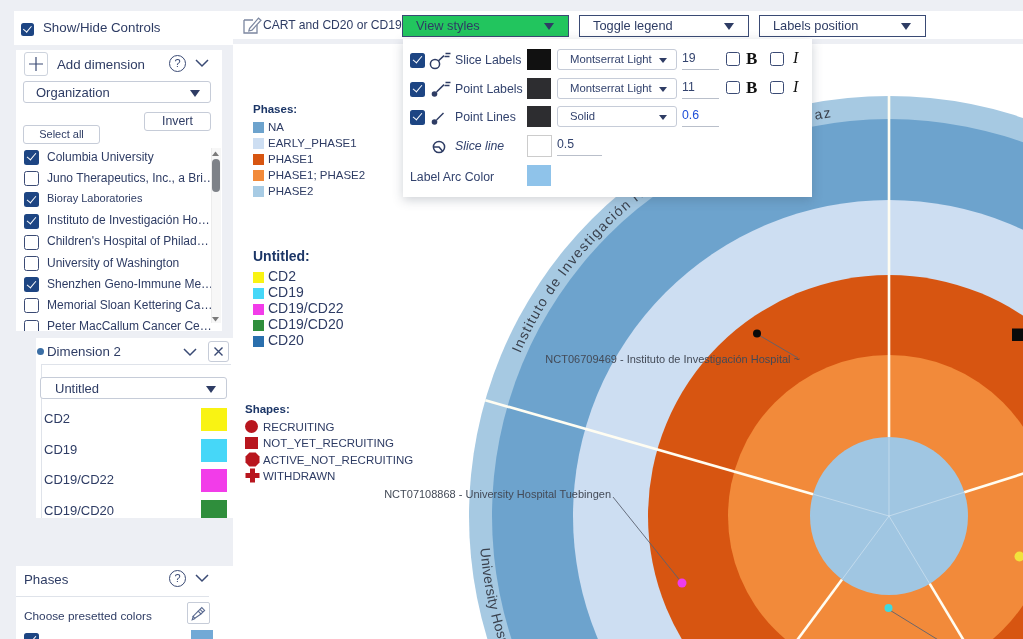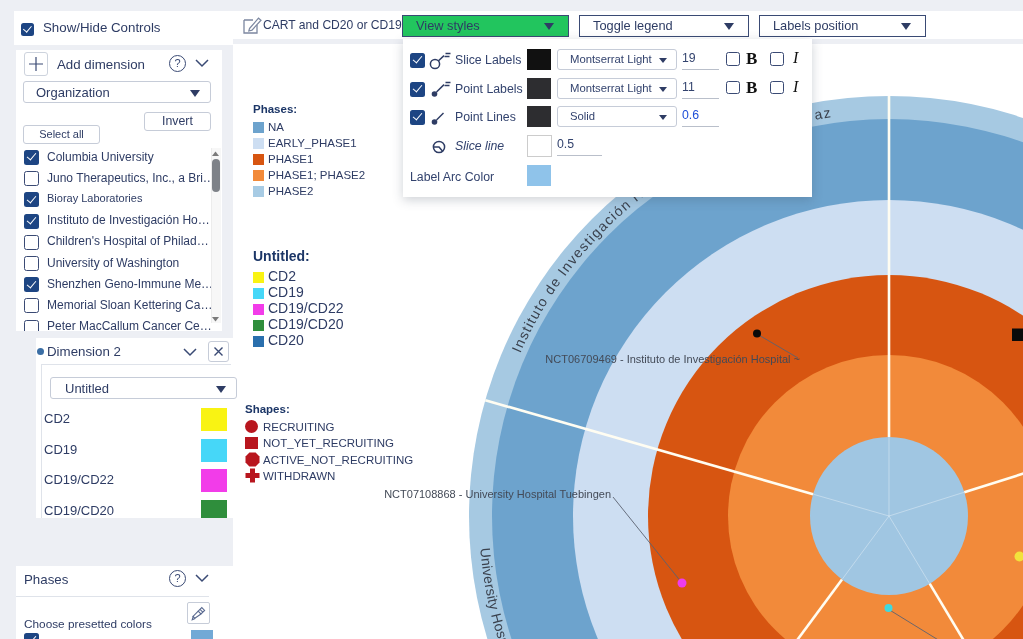--- a/index.html
+++ b/index.html
@@ -152,21 +152,21 @@
     <div class="abs" style="left:1px;top:10px;width:7px;height:7px;border-radius:50%;background:#3a6ea5;"></div>
     <div class="abs" style="left:11px;top:6px;font-size:13.3px;color:#2e3c64;">Dimension 2</div>
     <svg class="abs" style="left:146px;top:9px;" width="16" height="10">
       <path d="M2 2 L8 8 L14 2" stroke="#3a4a74" stroke-width="1.5" fill="none"></path>
     </svg>
     <div class="abs" style="left:172px;top:3px;width:21px;height:21px;border:1px solid #c6ccd8;border-radius:3px;box-sizing:border-box;"><svg width="19" height="19">
         <path d="M5.5 5.5 L13.5 13.5 M13.5 5.5 L5.5 13.5" stroke="#3a4a74" stroke-width="1.4"></path>
       </svg></div>
     <div class="abs" style="left:4.5px;top:26px;width:1px;height:189px;background:#dfe3ea;"></div>
     <div class="abs" style="left:4.5px;top:26px;width:190px;height:1px;background:#dfe3ea;"></div>
-    <div class="sel" style="left:14px;top:39px;width:187px;height:21.5px;">
+    <div class="sel" style="left:4px;top:39px;width:187px;height:21.5px;">
       <span style="position:absolute;left:14px;top:3px;font-size:13px;color:#2e3c64;">Untitled</span>
       <span class="tri" style="right:10px;top:7.5px;"></span>
     </div>
     <div class="abs" style="left:8px;top:73.0px;font-size:13px;color:#2e3c64;">CD2</div>
     <div class="abs" style="left:165px;top:70.0px;width:26px;height:23px;background:#f9f313;"></div>
     <div class="abs" style="left:8px;top:103.5px;font-size:13px;color:#2e3c64;">CD19</div>
     <div class="abs" style="left:165px;top:100.5px;width:26px;height:23px;background:#46d7f8;"></div>
     <div class="abs" style="left:8px;top:134.0px;font-size:13px;color:#2e3c64;">CD19/CD22</div>
     <div class="abs" style="left:165px;top:131.0px;width:26px;height:23px;background:#f23ce9;"></div>
     <div class="abs" style="left:8px;top:164.5px;font-size:13px;color:#2e3c64;">CD19/CD20</div>
@@ -174,21 +174,21 @@
     <div class="abs" style="left:8px;top:195.0px;font-size:13px;color:#2e3c64;">CD20</div>
     <div class="abs" style="left:165px;top:192.0px;width:26px;height:23px;background:#2a6fad;"></div>
   </div>
 <div class="panel" style="left:16px;top:566px;width:240px;height:73px;overflow:hidden;">
     <div class="abs" style="left:8px;top:6px;font-size:13.3px;color:#2e3c64;">Phases</div>
     <div class="abs" style="left:153px;top:4px;width:17px;height:17px;border:1.4px solid #3a4a74;border-radius:50%;box-sizing:border-box;text-align:center;line-height:14px;font-size:11px;color:#3a4a74;">?</div>
     <svg class="abs" style="left:178px;top:7px;" width="16" height="10">
       <path d="M2 2 L8 8 L14 2" stroke="#3a4a74" stroke-width="1.5" fill="none"></path>
     </svg>
     <div class="abs" style="left:0px;top:29.5px;width:193px;height:1px;background:#dfe3ea;"></div>
-    <div class="abs" style="left:8px;top:43px;font-size:11.8px;color:#2e3c64;margin-top:8px;">Choose presetted colors</div>
+    <div class="abs" style="left:8px;top:43px;font-size:11.8px;color:#2e3c64;">Choose presetted colors</div>
     <div class="abs" style="left:171px;top:36px;width:23px;height:22px;border:1px solid #c6ccd8;border-radius:2px;box-sizing:border-box;"><svg width="21" height="20" viewBox="0 0 21 20">
         <g stroke="#5a6a90" stroke-width="1.1" fill="none">
           <path d="M10.2 8.2 L13.8 4.6 L16.6 7.4 L13 11 Z"></path>
           <path d="M12 6.4 L14.8 9.2"></path>
           <path d="M10.2 8.2 L5 13.4 L6.8 15.2 L13 11"></path>
           <path d="M5.4 13 L4.2 16.8 L7.2 15.6"></path>
         </g>
       </svg></div>
     <div class="cb on" style="left:8px;top:67px;"></div>
     <div class="abs" style="left:175px;top:64px;width:21.5px;height:22px;background:#72a9d6;"></div>

